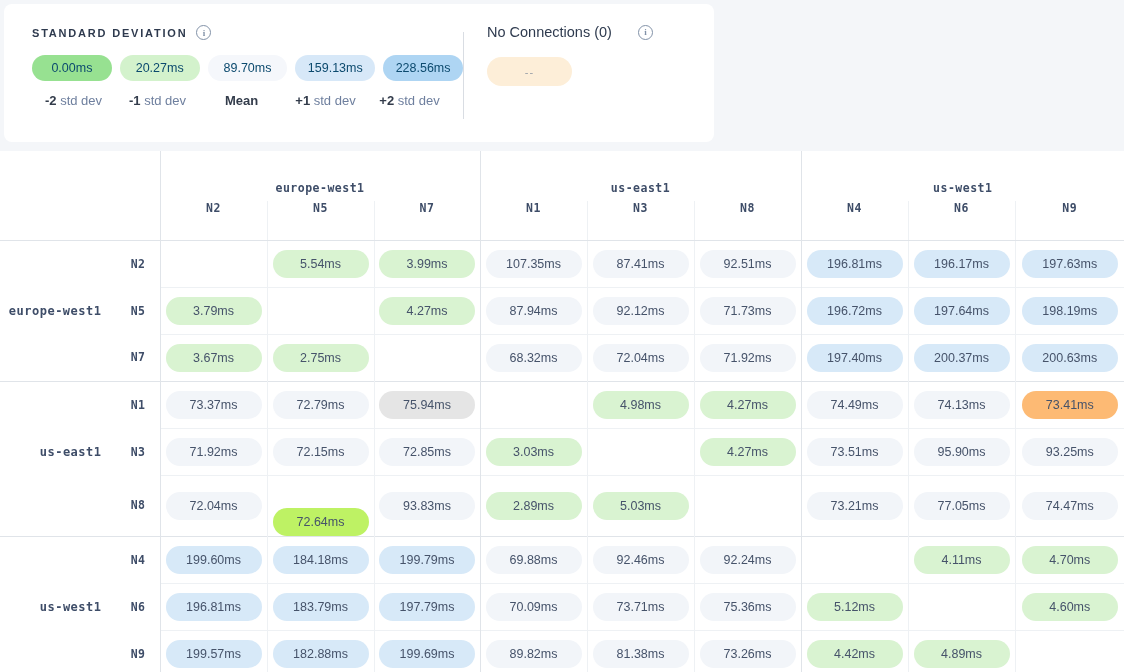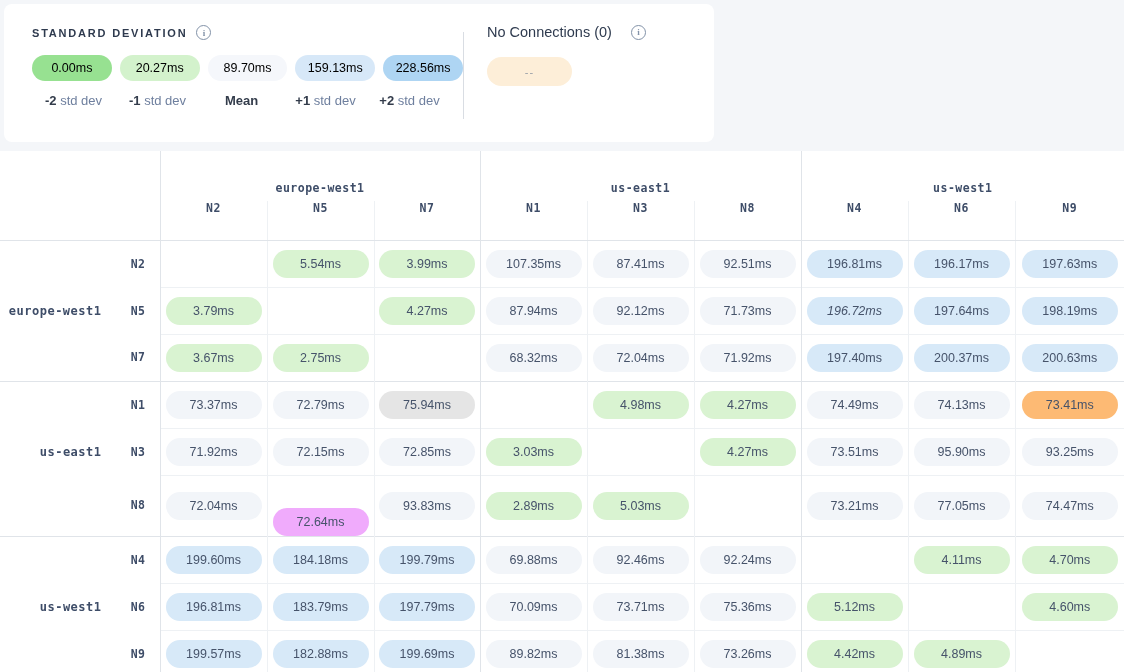--- a/index.html
+++ b/index.html
@@ -41,37 +41,37 @@
     justify-content: center;
     font-family: "Liberation Serif", serif;
     cursor: pointer;
   }
   .pills-row { display: flex; gap: 8px; margin-top: 15px; }
   .legend-pill {
     width: 83px; height: 26px;
     border-radius: 13px;
     display: flex; align-items: center; justify-content: center;
     font-size: 12.5px;
-    color: #000000;
+    color: #0c4a6e;
   }
   .labels-row { display: flex; gap: 1px; margin-top: 12px; }
   .legend-label {
     width: 83px;
     text-align: center;
     font-size: 13px;
     color: #6e7f9e;
     white-space: nowrap;
   }
   .legend-label b { color: #333c4b; font-weight: bold; }
   .v-divider {
     width: 1px; background: #d9dde3;
     margin-top: 28px; height: 87px;
   }
   .noconn-section { padding: 20px 0 0 23px; }
-  .noconn-title-row { display: flex; align-items: center; gap: 19px; }
+  .noconn-title-row { display: flex; align-items: center; gap: 26px; }
   .noconn-title { font-size: 14.5px; color: #2e3a4e; }
   .noconn-pill {
     margin-top: 17px;
     width: 85px; height: 29px;
     border-radius: 15px;
     display: flex; align-items: center; justify-content: center;
     font-size: 11px; letter-spacing: 1px;
     color: #9aa0a8;
   }
 
@@ -239,21 +239,21 @@
               <span class="region-name">europe-west1</span>
               <span class="node-name">N5</span>
             </div>
           </th>
           <td class="gsep"><span class="cell-pill" style="background: rgb(217, 243, 209);">3.79ms</span></td>
           <td class="csep"></td>
           <td class="csep"><span class="cell-pill" style="background: rgb(217, 243, 209);">4.27ms</span></td>
           <td class="gsep"><span class="cell-pill" style="background: rgb(242, 245, 249);">87.94ms</span></td>
           <td class="csep"><span class="cell-pill" style="background: rgb(242, 245, 249);">92.12ms</span></td>
           <td class="csep"><span class="cell-pill" style="background: rgb(242, 245, 249);">71.73ms</span></td>
-          <td class="gsep"><span class="cell-pill" style="background: rgb(215, 233, 248); font-style: italic;">196.72ms</span></td>
+          <td class="gsep"><span class="cell-pill" style="background: rgb(215, 233, 248);">196.72ms</span></td>
           <td class="csep"><span class="cell-pill" style="background: rgb(215, 233, 248);">197.64ms</span></td>
           <td class="csep"><span class="cell-pill" style="background: rgb(215, 233, 248);">198.19ms</span></td>
         </tr>
         <tr class="row-cont">
           <th class="rowhead">
             <div class="rh-inner">
               <span class="region-name"></span>
               <span class="node-name">N7</span>
             </div>
           </th>
@@ -302,21 +302,21 @@
           <td class="csep"><span class="cell-pill" style="background: rgb(242, 245, 249);">93.25ms</span></td>
         </tr>
         <tr class="row-cont">
           <th class="rowhead">
             <div class="rh-inner">
               <span class="region-name"></span>
               <span class="node-name">N8</span>
             </div>
           </th>
           <td class="gsep"><span class="cell-pill" style="background: rgb(242, 245, 249);">72.04ms</span></td>
-          <td class="csep"><span class="cell-pill" style="background: #f0abfc; margin-top: 32px;">72.64ms</span></td>
+          <td class="csep"><span class="cell-pill" style="background: #bef264; margin-top: 32px;">72.64ms</span></td>
           <td class="csep"><span class="cell-pill" style="background: rgb(242, 245, 249);">93.83ms</span></td>
           <td class="gsep"><span class="cell-pill" style="background: rgb(217, 243, 209);">2.89ms</span></td>
           <td class="csep"><span class="cell-pill" style="background: rgb(217, 243, 209);">5.03ms</span></td>
           <td class="csep"></td>
           <td class="gsep"><span class="cell-pill" style="background: rgb(242, 245, 249);">73.21ms</span></td>
           <td class="csep"><span class="cell-pill" style="background: rgb(242, 245, 249);">77.05ms</span></td>
           <td class="csep"><span class="cell-pill" style="background: rgb(242, 245, 249);">74.47ms</span></td>
         </tr>
         <tr class="group-start">
           <th class="rowhead">

